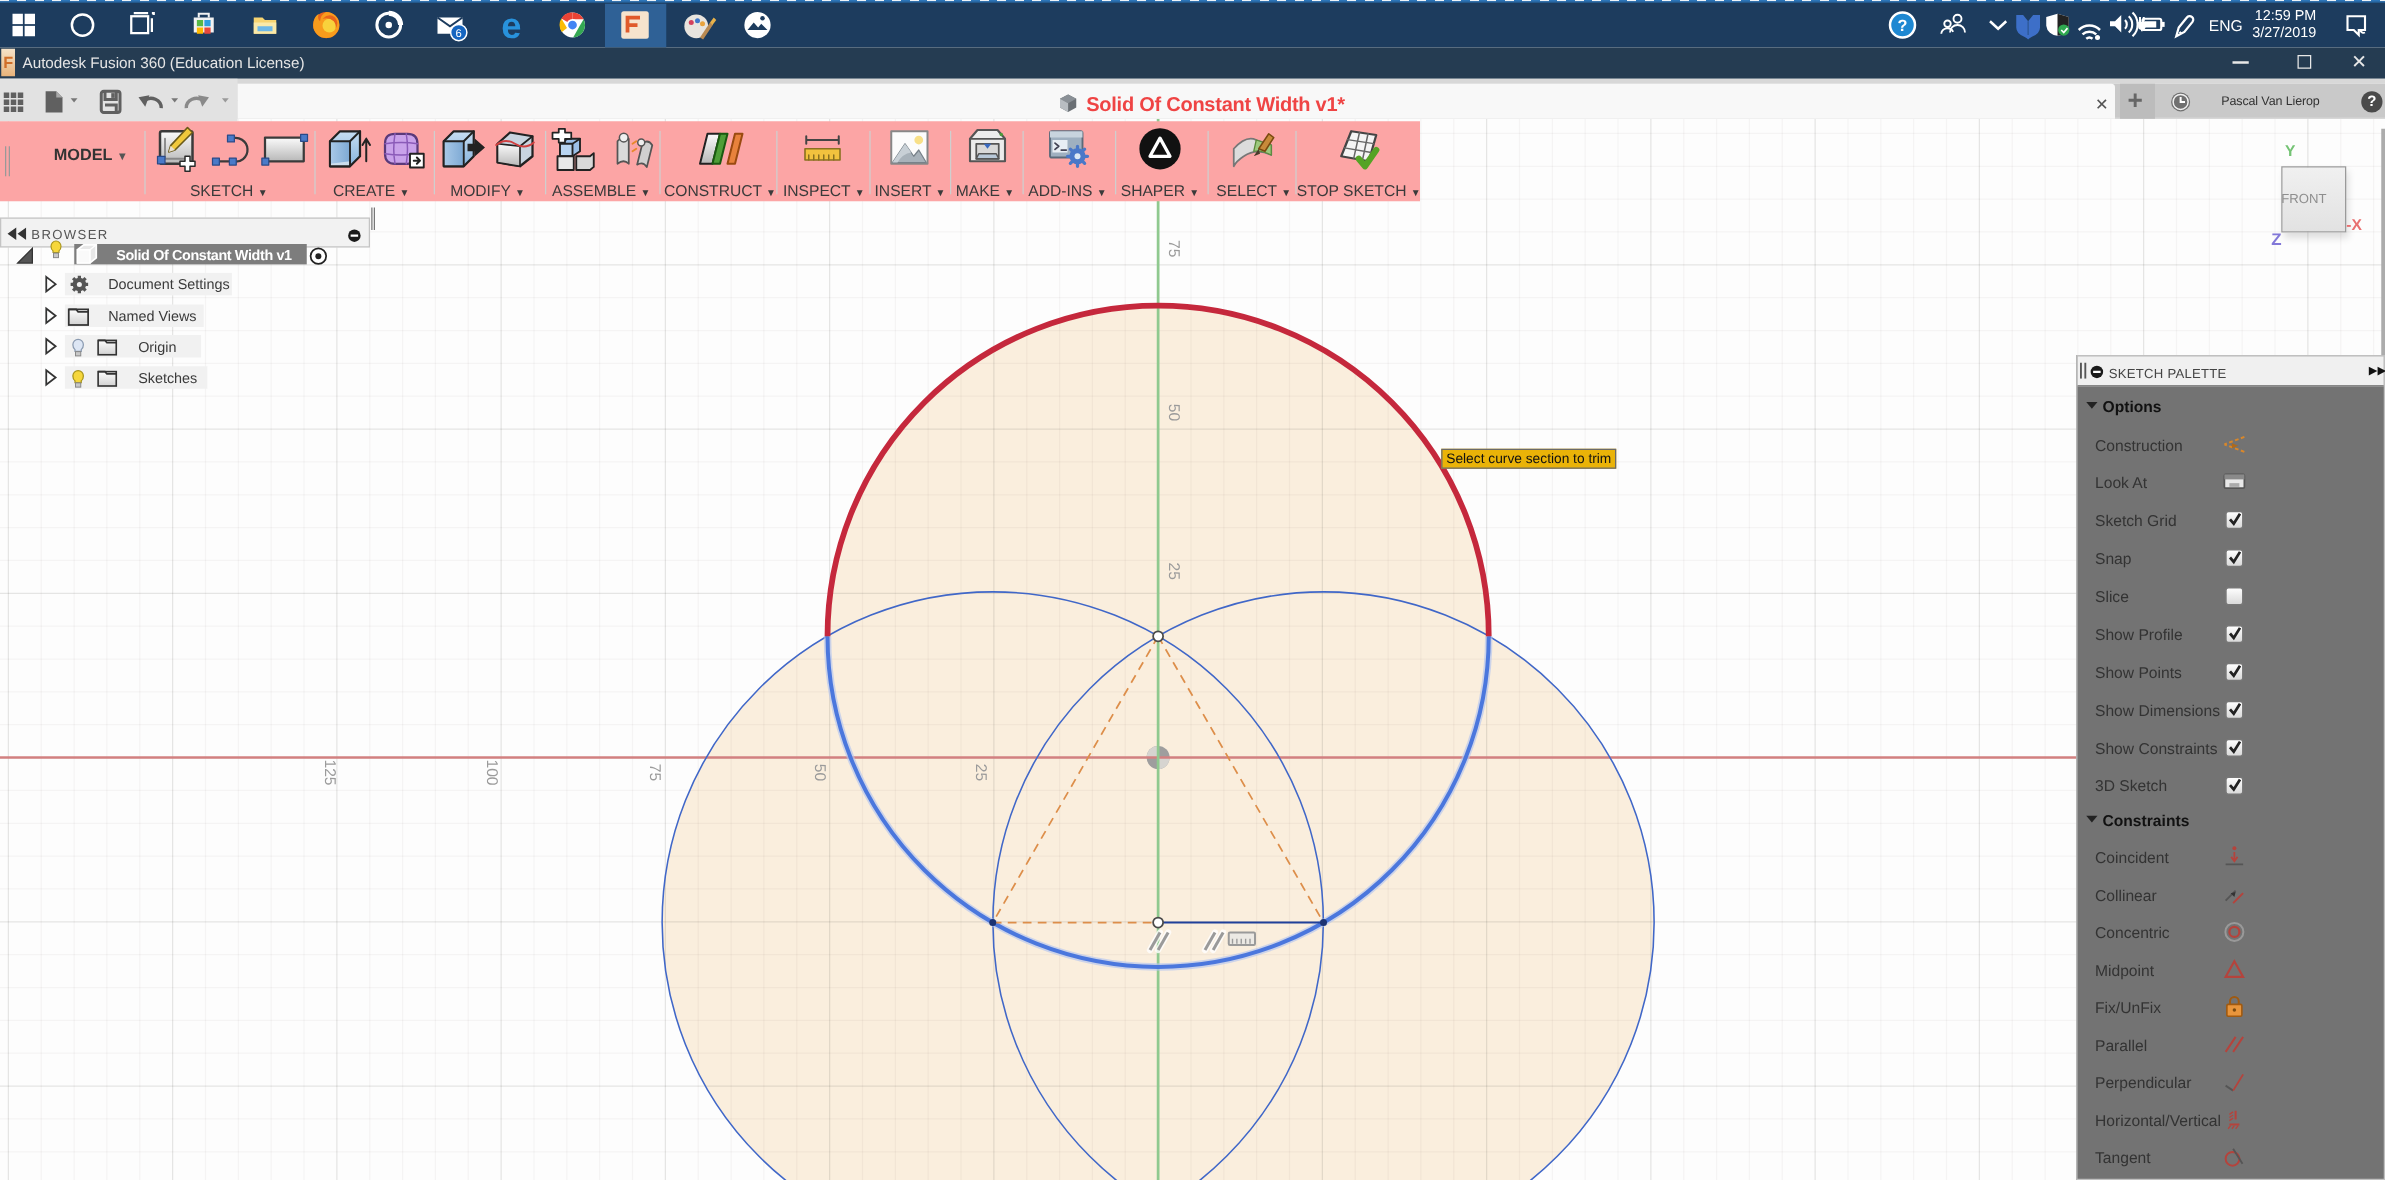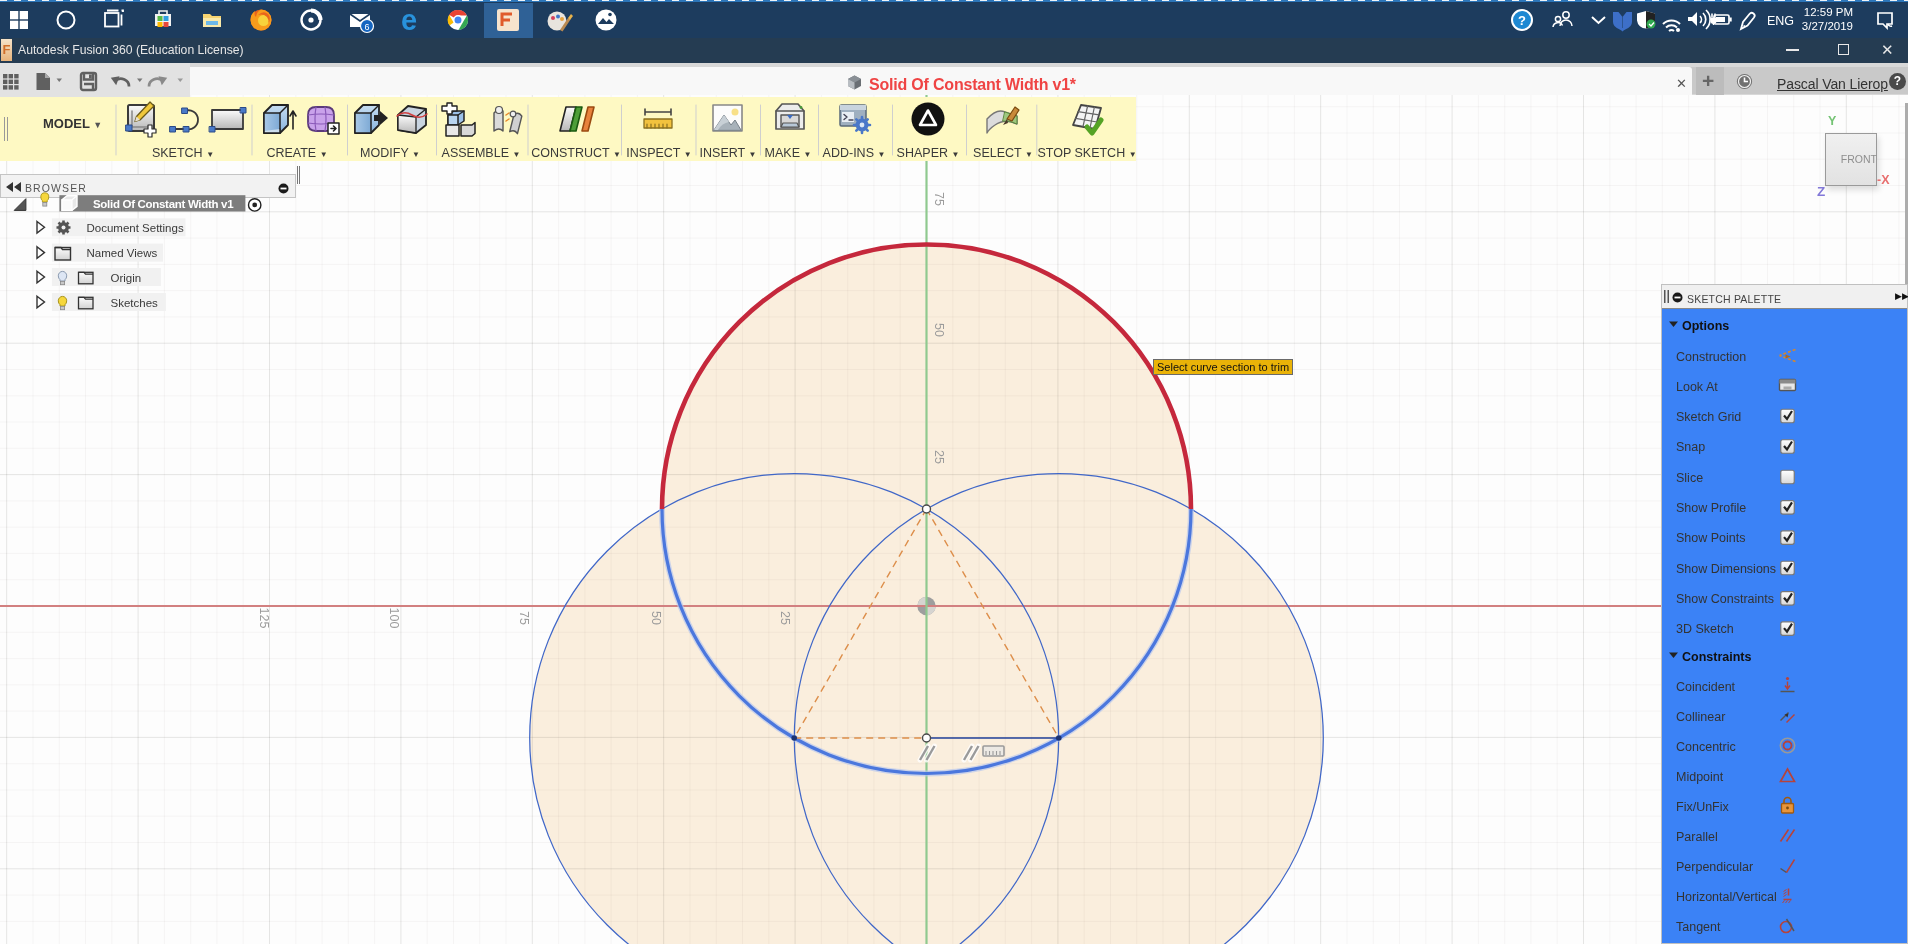--- a/index.html
+++ b/index.html
@@ -188,21 +188,21 @@
       <text transform="translate(393,618) rotate(90)" text-anchor="middle" dominant-baseline="middle">100</text>
       <text transform="translate(523,618) rotate(90)" text-anchor="middle" dominant-baseline="middle">75</text>
       <text transform="translate(655,618) rotate(90)" text-anchor="middle" dominant-baseline="middle">50</text>
       <text transform="translate(784,618) rotate(90)" text-anchor="middle" dominant-baseline="middle">25</text>
     </g>
   </svg>
 
   <div class="abs" style="left:1153px;top:358.5px;height:16px;background:#eab308;border:1px solid #6a6a6a;font-size:11px;color:#111;line-height:14px;padding:0 3px;white-space:nowrap;">Select curve section to trim</div>
 
   <div class="abs" style="left:1825px;top:133px;width:52px;height:53px;background:linear-gradient(#f0f0f0,#e2e2e2);border:1px solid #9a9a9a;box-shadow:2px 4px 6px rgba(0,0,0,0.13);"></div>
-  <div class="abs" style="left:1825px;top:153px;width:52px;height:16px;font-size:10.5px;color:#8e8e8e;text-align:right;">FRONT</div>
+  <div class="abs" style="left:1825px;top:153px;width:52px;height:16px;font-size:10.5px;color:#8e8e8e;text-align:left;">FRONT</div>
   <div class="abs" style="left:1828px;top:114px;width:14px;height:14px;color:#74c374;font-size:12.5px;font-weight:bold;">Y</div>
   <div class="abs" style="left:1817px;top:184px;width:14px;height:14px;color:#8278d8;font-size:13.5px;font-weight:bold;">Z</div>
   <div class="abs" style="left:1877px;top:173px;width:20px;height:14px;color:#e87070;font-size:12.5px;font-weight:bold;">-X</div>
 
   <div class="abs" style="left:1904.5px;top:103px;width:3.5px;height:186px;background:#acacac;"></div>
 
   <div class="abs" id="taskbar" style="left:0;top:0;width:1908px;height:38px;background:#1d3c5e;">
     <div class="abs" style="left:0;top:0;width:1908px;height:2px;background:repeating-linear-gradient(90deg,#eef3f8 0 7px,#2d76b9 7px 14px);border-bottom:1px solid #2d76b9;"></div>
     <div class="abs" style="left:484px;top:3px;width:49px;height:35px;background:#2f6196;"></div>
     <svg class="abs" style="left:0;top:0;" width="1908" height="38" xmlns="http://www.w3.org/2000/svg">
@@ -356,21 +356,21 @@
     </svg>
   <div class="abs" style="left:869px;top:75.5px;font-size:16px;font-weight:bold;color:#ef4444;letter-spacing:-0.2px;">Solid Of Constant Width v1*</div>
   <div class="abs" style="left:1676px;top:76px;font-size:13px;color:#555;">✕</div>
   <div class="abs" style="left:1696px;top:67px;width:28px;height:28px;background:#bcbcbc;"></div>
   <div class="abs" style="left:1702px;top:70px;font-size:21px;color:#666;line-height:21px;font-weight:bold;">+</div>
   <svg class="abs" style="left:1736px;top:73px;" width="17" height="17" xmlns="http://www.w3.org/2000/svg">
       <circle cx="8.5" cy="8.5" r="7.6" fill="#707070"></circle>
       <circle cx="8.5" cy="8.5" r="6" fill="#707070" stroke="#f0f0f0" stroke-width="1.2"></circle>
       <path d="M8.5 4.5 V8.5 H12" stroke="#fff" stroke-width="1.6" fill="none"></path>
     </svg>
-  <div class="abs" style="left:1777px;top:75.5px;font-size:14px;color:#333;letter-spacing:-0.1px;text-decoration:underline;">Pascal Van Lierop</div>
+  <div class="abs" style="left:1777px;top:75.5px;font-size:10px;color:#333;letter-spacing:-0.1px;">Pascal Van Lierop</div>
   <div class="abs" style="left:1889px;top:73px;width:17px;height:17px;background:#4a4a4a;border-radius:50%;color:#fff;font-size:12px;font-weight:bold;text-align:center;line-height:17px;">?</div>
 
   <div class="abs" style="left:0;top:63px;width:190px;height:34px;background:#e2e2e2;">
     <svg class="abs" style="left:0;top:0;" width="190" height="34" xmlns="http://www.w3.org/2000/svg">
       <g fill="#606060">
         <g transform="translate(3,11)">
             <rect width="4.4" height="4.4"></rect>
             <rect x="5.6" width="4.4" height="4.4"></rect>
             <rect x="11.2" width="4.4" height="4.4"></rect>
             <rect y="5.6" width="4.4" height="4.4"></rect>
@@ -390,21 +390,21 @@
         <path d="M129 23.5 A8.2 7.6 0 0 0 115.5 17.5" fill="none" stroke="#606060" stroke-width="2.7"></path>
           <path d="M119.5 13.2 L110.8 14.8 L116.2 22.3 Z" fill="#606060"></path>
         <path d="M137 15.5 l5.5 0 -2.75 3.5 z" fill="#777"></path>
         <path d="M149 23.5 A8.2 7.6 0 0 1 162.5 17.5" fill="none" stroke="#8a8a8a" stroke-width="2.7"></path>
           <path d="M158.5 13.2 L167.2 14.8 L161.8 22.3 Z" fill="#8a8a8a"></path>
         <path d="M177.5 15.5 l5.5 0 -2.75 3.5 z" fill="#9a9a9a"></path>
       </g>
     </svg>
   </div>
 
-  <div class="abs" id="ribbon" style="left:0;top:97px;width:1136px;height:64px;background:#fef9c3;">
+  <div class="abs" id="ribbon" style="left:0;top:97px;width:1136px;height:64px;background:#fca5a5;">
     <div class="abs" style="left:4px;top:20px;width:1px;height:24px;background:#999;"></div>
     <div class="abs" style="left:7px;top:20px;width:1px;height:24px;background:#999;"></div>
     <div class="abs" style="left:43px;top:19px;font-size:13px;font-weight:bold;color:#333;">MODEL <span style="font-size:9px;color:#555;">▼</span></div>
     <svg class="abs" style="left:0;top:0;" width="1136" height="64" xmlns="http://www.w3.org/2000/svg">
       <defs>
         <linearGradient id="gface" x1="0" y1="0" x2="0" y2="1">
             <stop offset="0" stop-color="#fbfbfb"></stop>
             <stop offset="1" stop-color="#b8b8b8"></stop>
           </linearGradient>
         <linearGradient id="gblue" x1="0" y1="0" x2="0" y2="1">
@@ -655,21 +655,21 @@
       </g>
 
     <g font-size="11.5px" fill="#3a3a3a" font-family="Liberation Sans, sans-serif">
       <text x="86.5" y="41.5">Document Settings</text>
       <text x="86.5" y="67">Named Views</text>
       <text x="110.5" y="91.5">Origin</text>
       <text x="110.5" y="116.5">Sketches</text>
     </g>
   </svg>
 
-  <div class="abs" id="palette" style="left:1661px;top:284px;width:247px;height:660px;background:#3b82f6;border:1px solid #c0c0c0;">
+  <div class="abs" id="palette" style="left:1661px;top:284px;width:247px;height:660px;background:#737373;border:1px solid #c0c0c0;">
     <div class="abs" style="left:0;top:0;width:245px;height:24px;background:#f0f0f0;border-bottom:1px solid #888;">
       <svg class="abs" style="left:2px;top:5px;" width="6" height="13" xmlns="http://www.w3.org/2000/svg">
           <rect x="0" y="0" width="1.5" height="13" fill="#555"></rect>
           <rect x="3.5" y="0" width="1.5" height="13" fill="#555"></rect>
         </svg>
       <svg class="abs" style="left:10px;top:7px;" width="11" height="11" xmlns="http://www.w3.org/2000/svg">
           <circle cx="5.5" cy="5.5" r="5" fill="#1a1a1a"></circle>
           <rect x="2.5" y="4.6" width="6" height="1.8" fill="#fff"></rect>
         </svg>
       <div class="abs" style="left:25px;top:8px;font-size:10.5px;color:#444;letter-spacing:0.2px;">SKETCH PALETTE</div>

